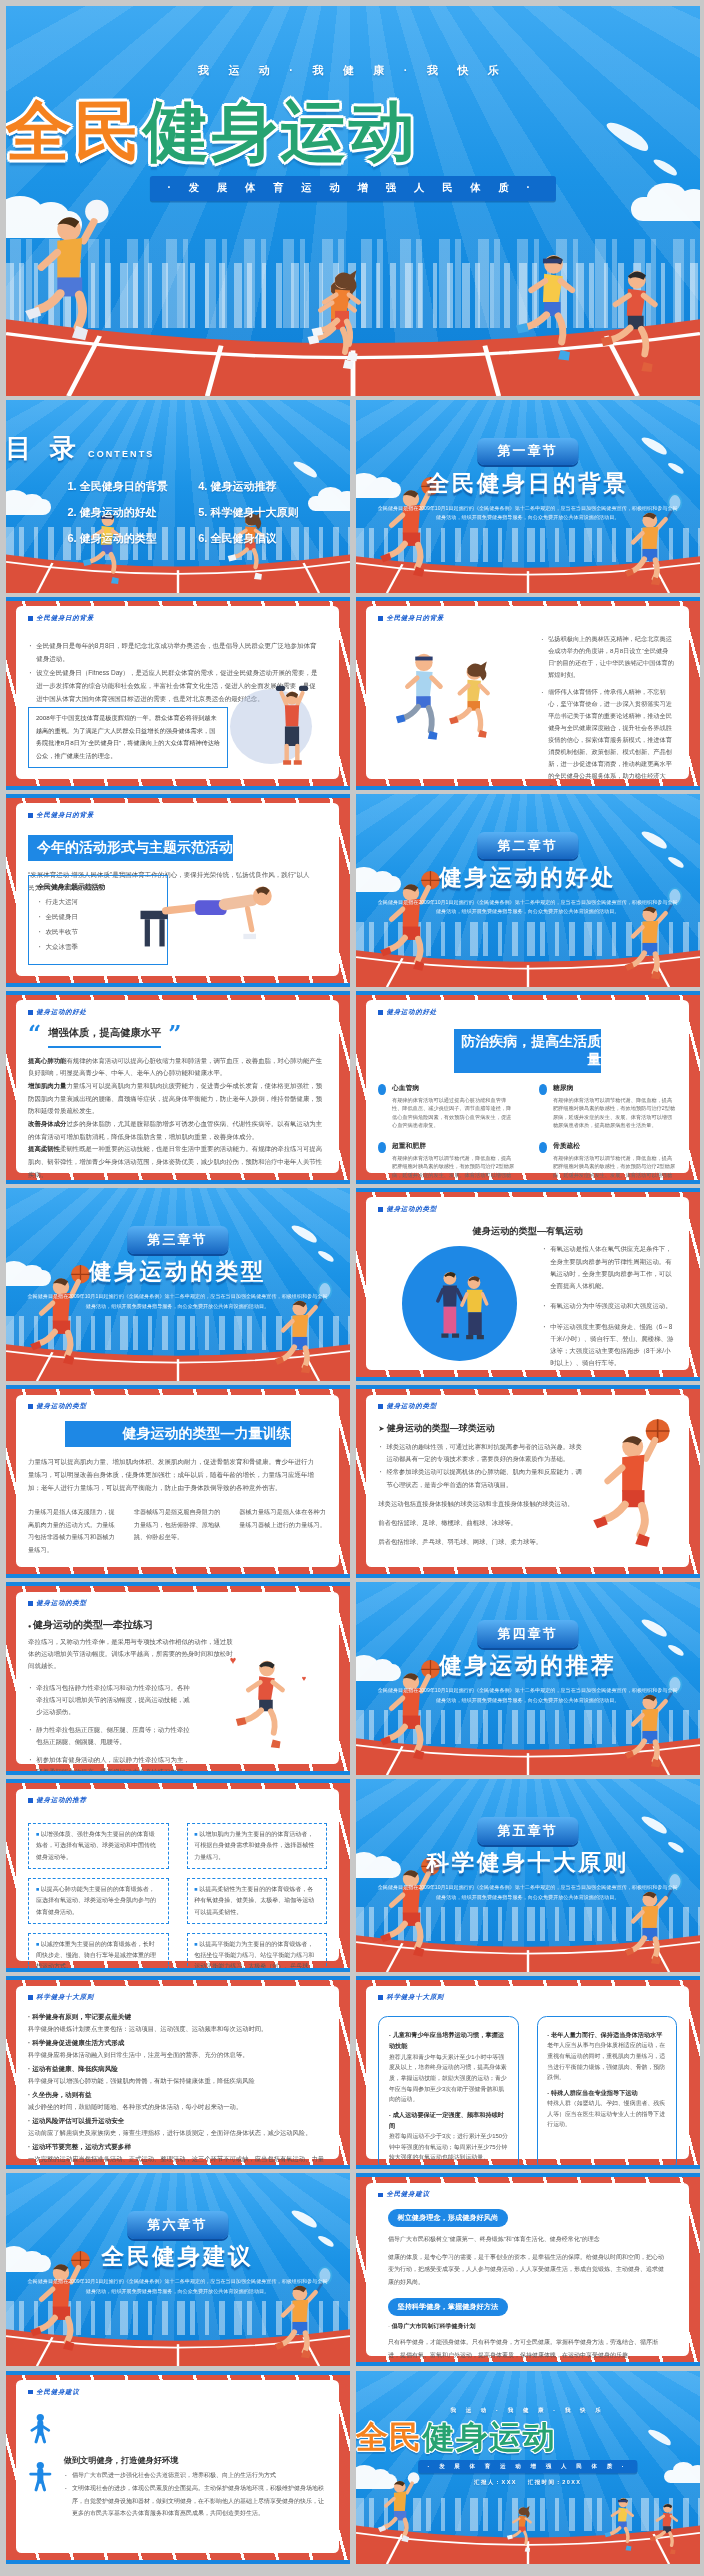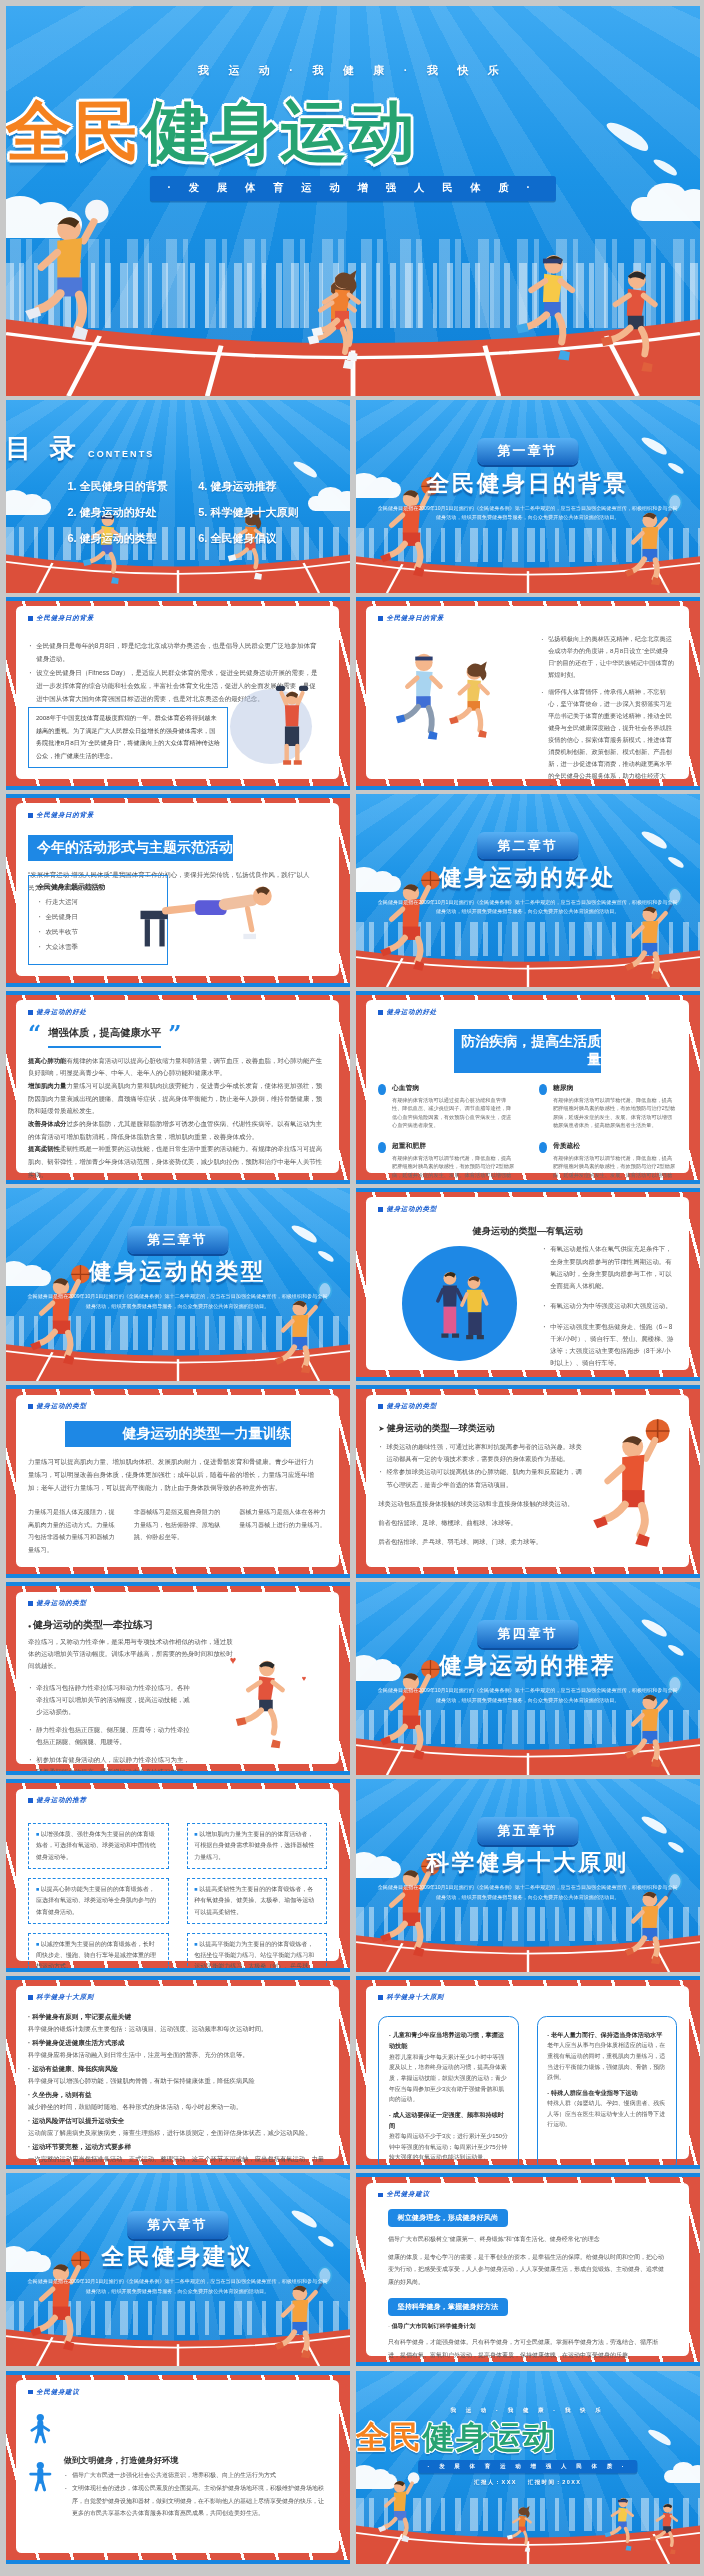--- a/index.html
+++ b/index.html
@@ -128,21 +128,21 @@
   .s18-list{margin-top:11px;}
   .s18-t{font-size:6.6px;font-weight:bold;color:#333;margin-top:4.8px;}
   .s18-t::before{content:"·  ";color:#555;}
   .s18-d{font-size:6.3px;color:#555;margin-top:2.1px;line-height:1.6;}
   
   .s19-wrap{display:flex;gap:18px;justify-content:center;margin-top:13.7px;}
   .s19-box{width:134px;border:1.4px solid #1e88e5;border-radius:9.6px;padding:8.2px 9.6px;font-size:5.9px;line-height:1.8;color:#555;}
   .s19-t{font-weight:bold;color:#333;font-size:6.2px;margin-top:4.1px;}
   .s19-t::before{content:"· ";}
   
-  .s21-badge{display:inline-block;background:#1e88e5;color:#fff;font-weight:bold;font-size:7.2px;padding:4.1px 9.6px;border-radius:4px;margin-top:9.6px;}
+  .s21-badge{display:inline-block;background:#1e88e5;color:#fff;font-weight:bold;font-size:7.2px;padding:4.1px 9.6px;border-radius:9px;margin-top:9.6px;}
   .s21-p{font-size:6px;line-height:2.1;color:#555;margin-top:5.5px;}
   .s21-b{font-size:6px;font-weight:bold;color:#333;margin-top:5.5px;}
   .s21-b::before{content:"·  ";font-weight:normal;}
   
   .s22-sec{display:flex;gap:11px;margin-top:11px;}
   .s22-icon{flex:none;margin-top:5.5px;}
   .s22-t{font-size:8.2px;font-weight:bold;color:#333;margin-bottom:2.7px;}
   .s22-body{font-size:6px;line-height:2.05;color:#555;}
   .s22-body .bullet{margin-bottom:1.4px;}
   .defs{position:absolute;width:0;height:0;overflow:hidden;}

